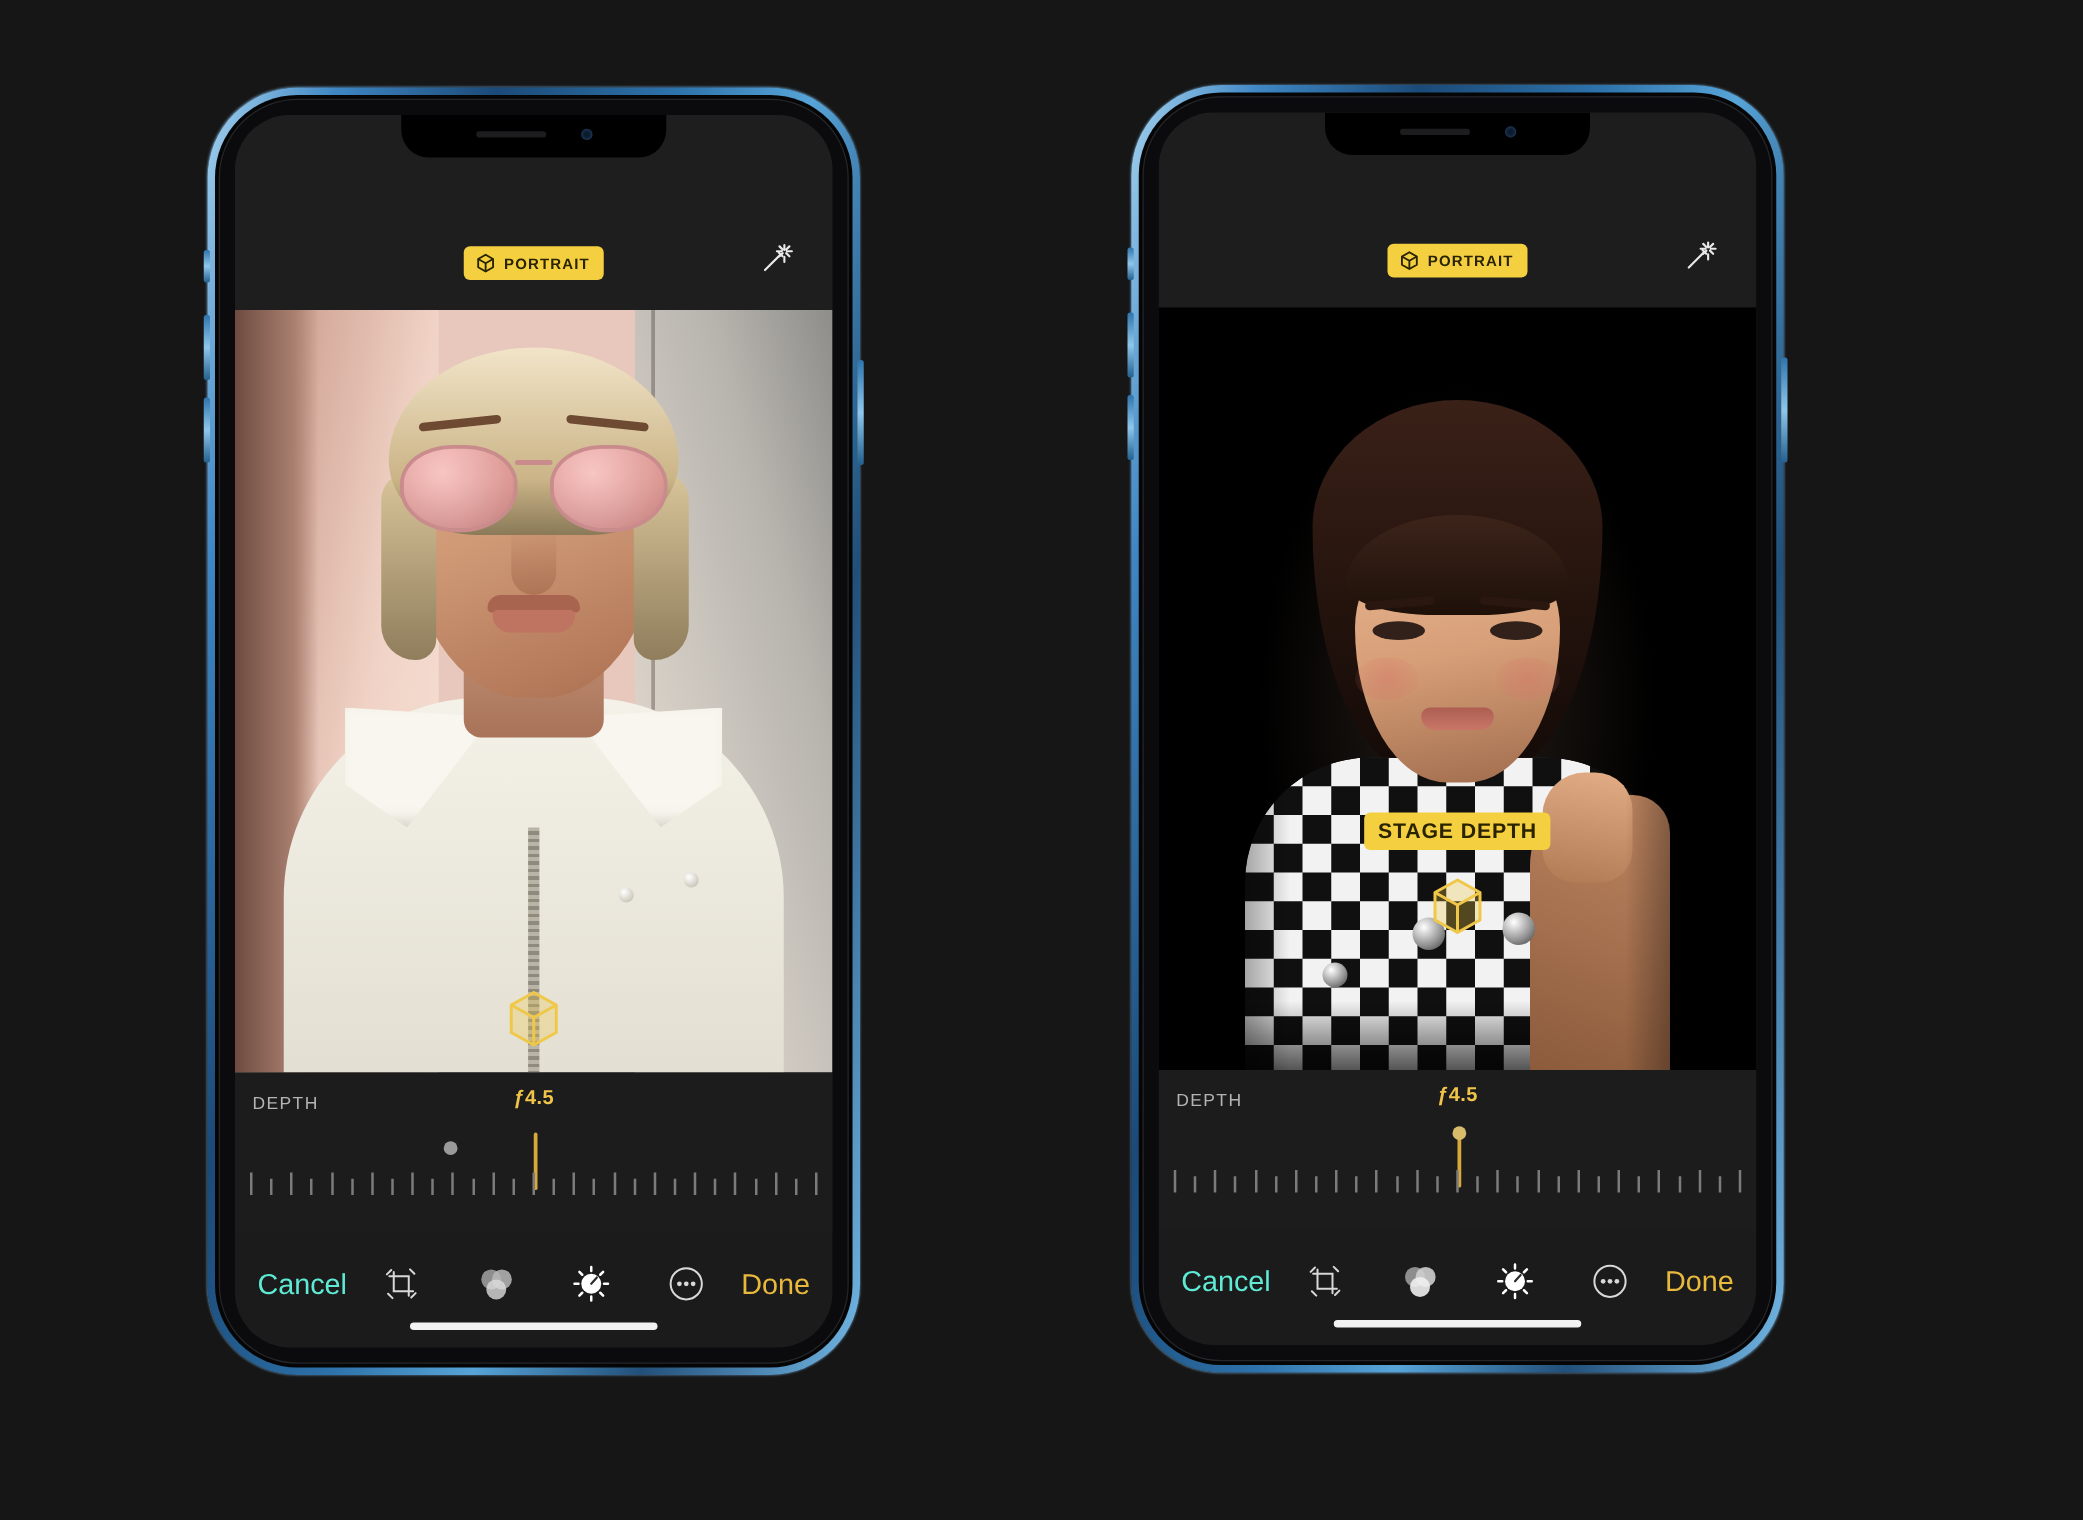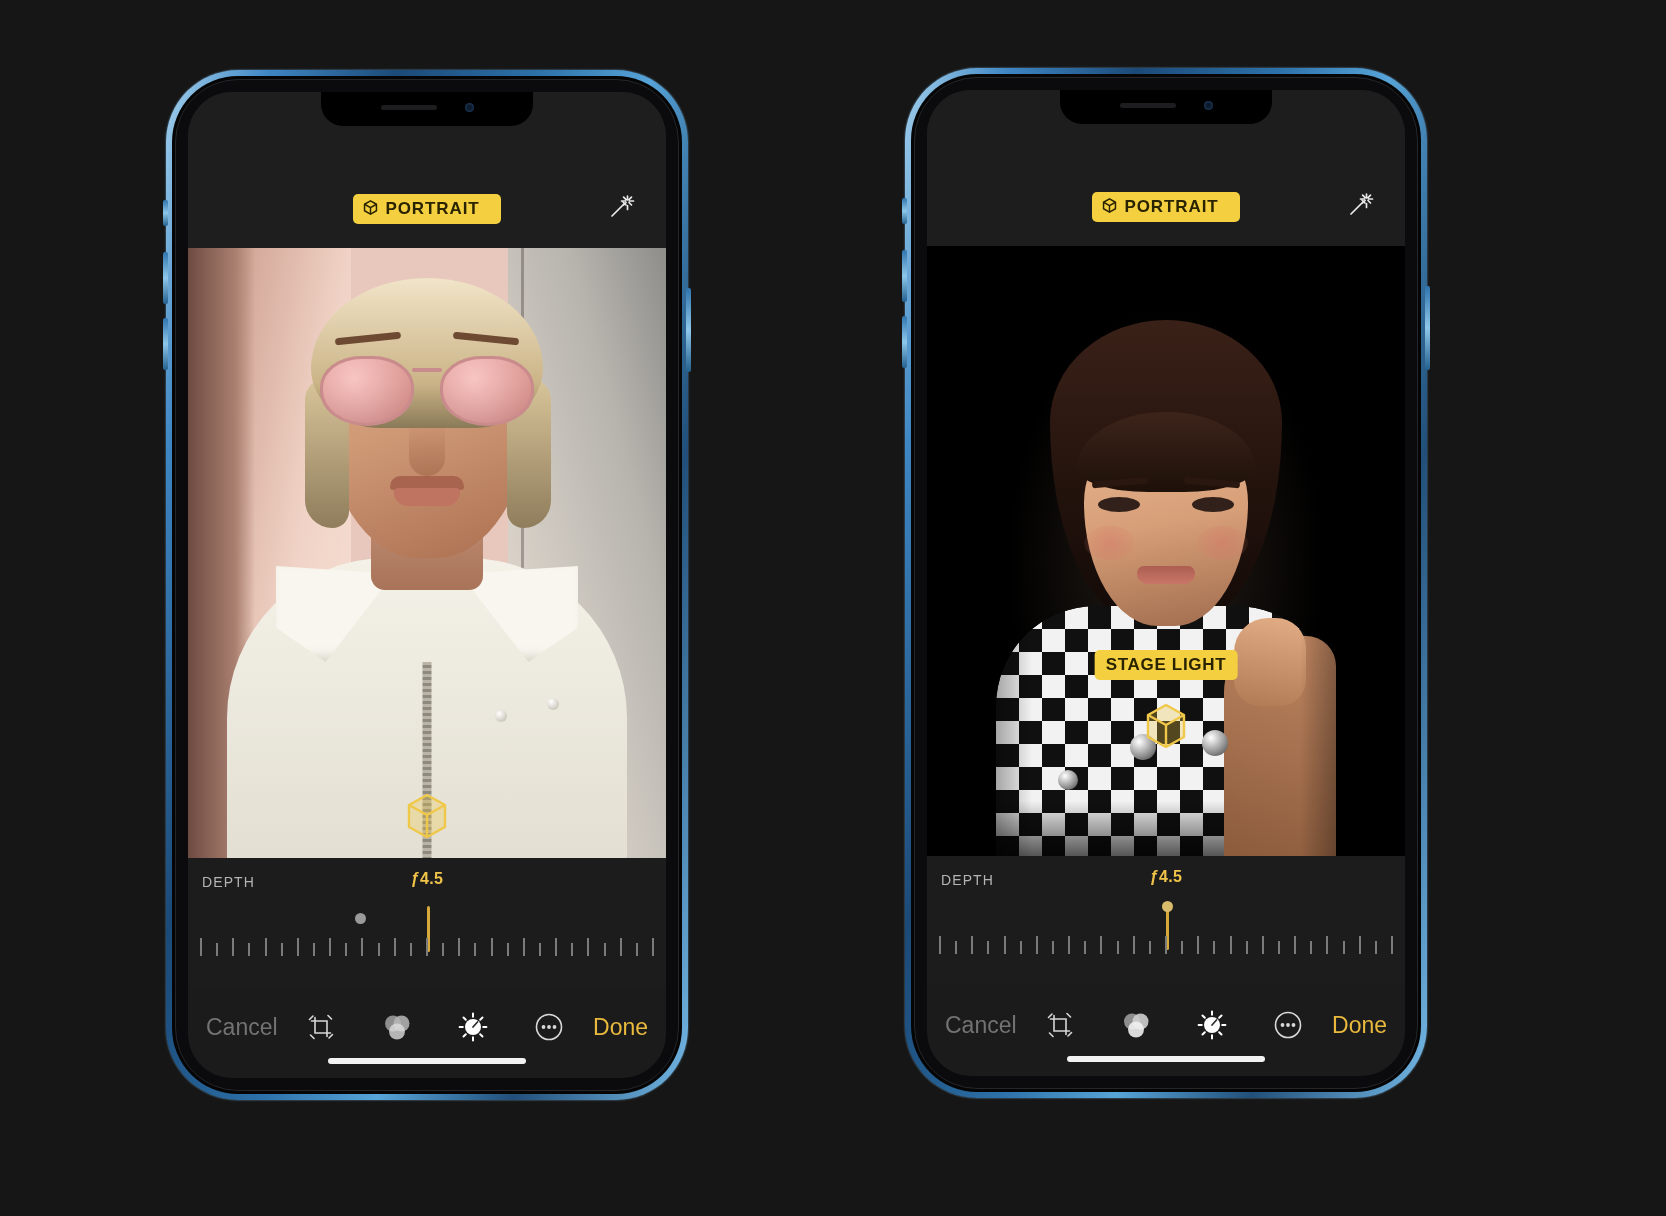--- a/index.html
+++ b/index.html
@@ -63,24 +63,24 @@
   
   .topbar {
     position: absolute; top: 0; left: 0; right: 0; height: 156px;
     background: #1e1e1e;
     display: flex; align-items: flex-end; justify-content: center;
     padding-bottom: 24px;
   }
   .right .topbar { background: #1d1d1d; }
 
   .mode-badge {
-    display: inline-flex; align-items: flex-start; gap: 6px;
+    display: inline-flex; align-items: center; gap: 6px;
     background: #f4cf3f; color: #2a2300;
-    font-size: 17px; font-weight: bold; letter-spacing: .9px;
-    padding: 5px 21px 5px 9px; border-radius: 5px;
+    font-size: 12px; font-weight: bold; letter-spacing: .9px;
+    padding: 5px 11px 5px 9px; border-radius: 5px;
     font-family: "Liberation Sans", sans-serif;
   }
   .mode-badge svg { display:block; }
 
   .autoenhance {
     position: absolute; right: 30px; bottom: 26px;
     width: 30px; height: 30px;
   }
 
   
@@ -223,21 +223,21 @@
   .marker-dot { position:absolute; width: 11px; height: 11px; border-radius:50%; background:#9a9a9a; }
   .marker-dot.gold { background:#d9bc6b; }
 
   
   .toolbar {
     position:absolute; left:0; right:0; top: 894px; height: 82px;
     display:flex; align-items:center; justify-content: space-between;
     padding: 0 18px;
   }
   .tb-text { font-size: 23px; font-weight: 500; }
-  .tb-cancel { color:#737373; }
+  .tb-cancel { color:#5eead4; }
   .tb-done   { color:#e8b93c; }
   .tb-icons { display:flex; align-items:center; gap: 42px; }
   .tb-icon { width: 34px; height: 34px; display:flex; align-items:center; justify-content:center; }
 
   .homebar {
     position:absolute; bottom: 14px; left: 50%; transform: translateX(-50%);
     width: 198px; height: 6px; border-radius: 4px; background: #f2f2f2;
   }
   .caption {
     position:absolute; left:0; right:0; bottom: 2px; text-align:center;
@@ -453,21 +453,21 @@
           <div class="lip"></div>
           <div class="arm"></div>
           <div class="hand"></div>
           <div class="dot" style="left:calc(50% - 36px); bottom:96px;"></div>
           <div class="dot" style="left:calc(50% + 36px); bottom:100px;"></div>
           <div class="dot" style="left:calc(50% - 108px); bottom:66px; width:20px;height:20px;"></div>
           <div class="vig"></div>
           <div class="shade"></div>
         </div>
         <div class="light-badge" style="bottom:176px;">
-          <span>STAGE LIGHT</span>
+          <span>STAGE DEPTH</span>
         </div>
         <div class="depth-cube" style="left:calc(50% - 22px); bottom:102px;">
           <svg width="44" height="48" viewBox="0 0 44 48" fill="none">
             <path d="M22 3 40 13v22L22 45 4 35V13z" fill="rgba(240,200,70,.30)" stroke="#f0c849" stroke-width="2.4" stroke-linejoin="round"></path>
             <path d="M4 13 22 23l18-10M22 23v22" stroke="#f0c849" stroke-width="2.4" stroke-linejoin="round"></path>
           </svg>
         </div>
       </div>
 
       <div class="depthbar">

